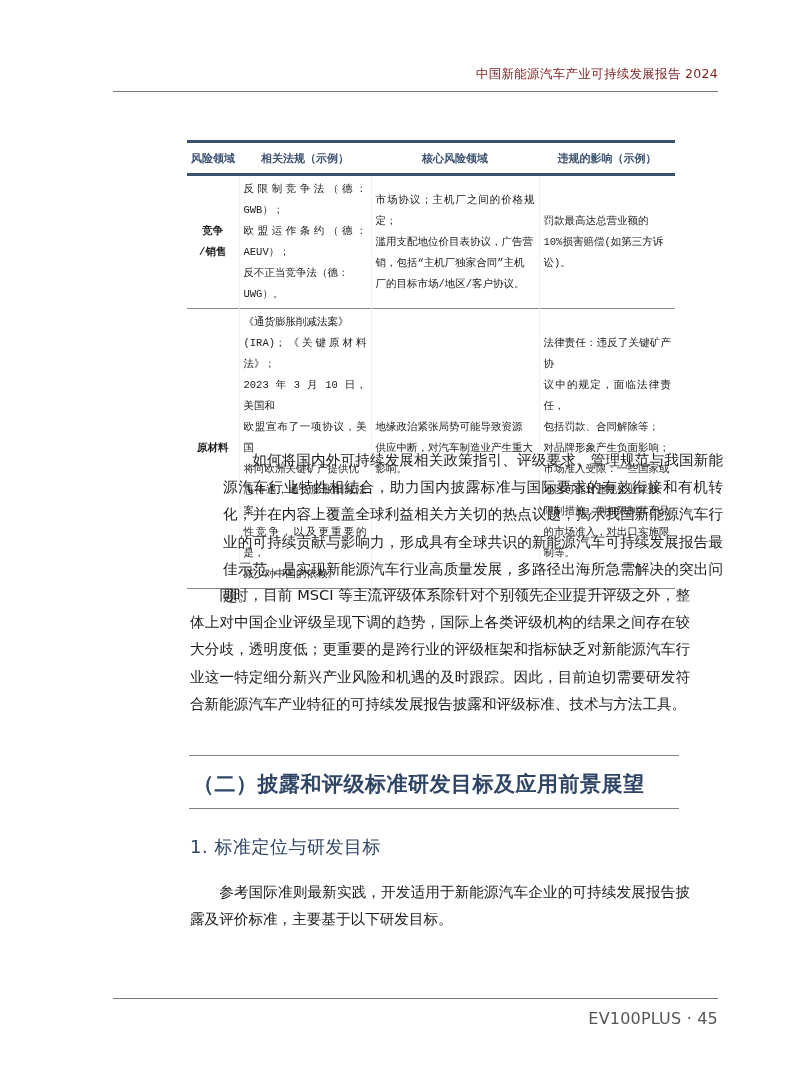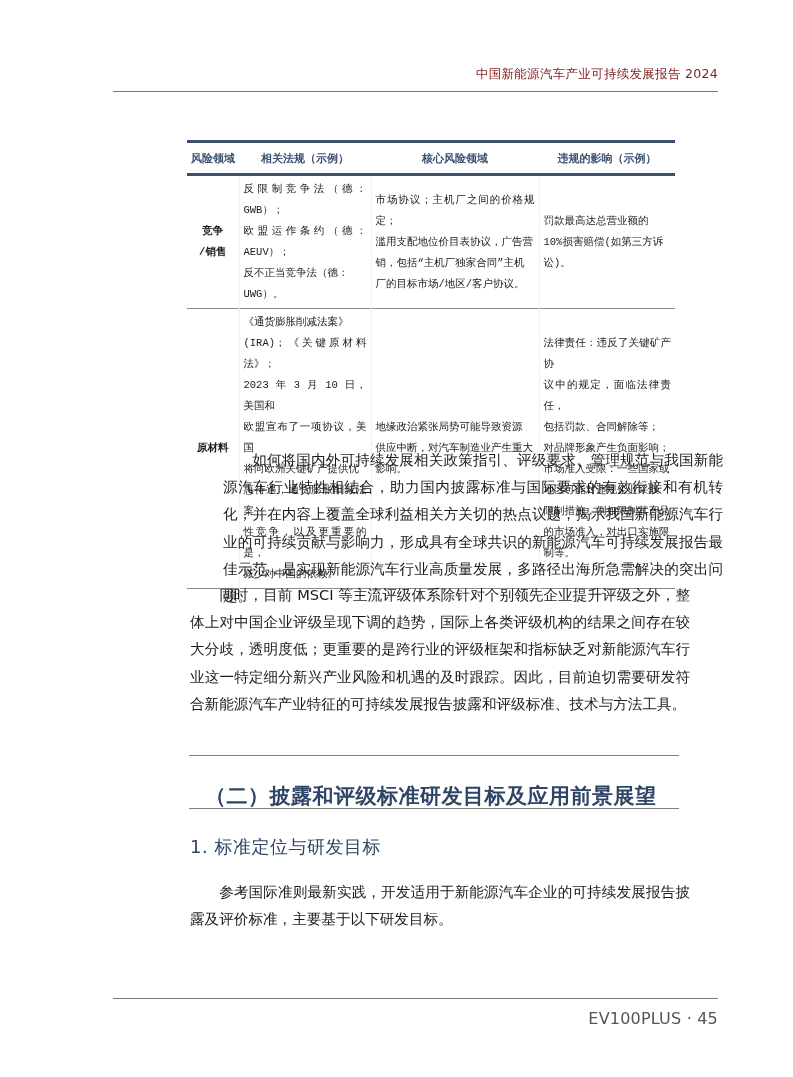--- a/index.html
+++ b/index.html
@@ -107,21 +107,21 @@
   }
   .section-rule.top { top: 755px; }
   .section-rule.bottom { top: 808px; }
   .section-title {
     position: absolute;
     left: 189px;
     top: 766px;
     font-size: 21px;
     font-weight: bold;
     color: #2f4566;
-    margin: 16px;
+    margin: 4px;
     letter-spacing: 0.5px;
   }
   .subsection-title {
     position: absolute;
     left: 190px;
     top: 835px;
     font-size: 18px;
     font-weight: normal;
     color: #2f4566;
     margin: 0;

